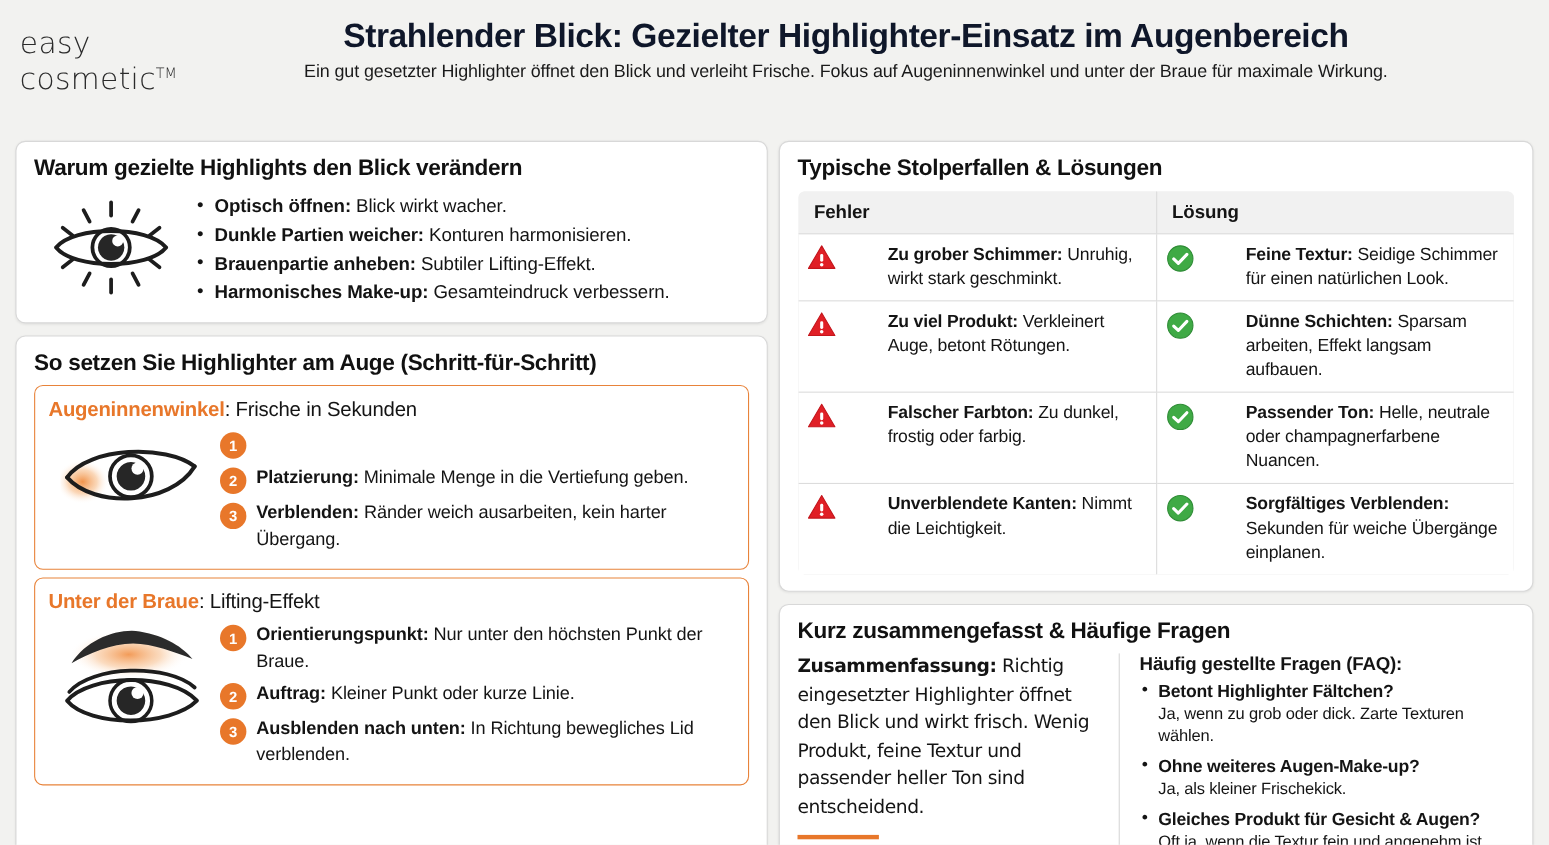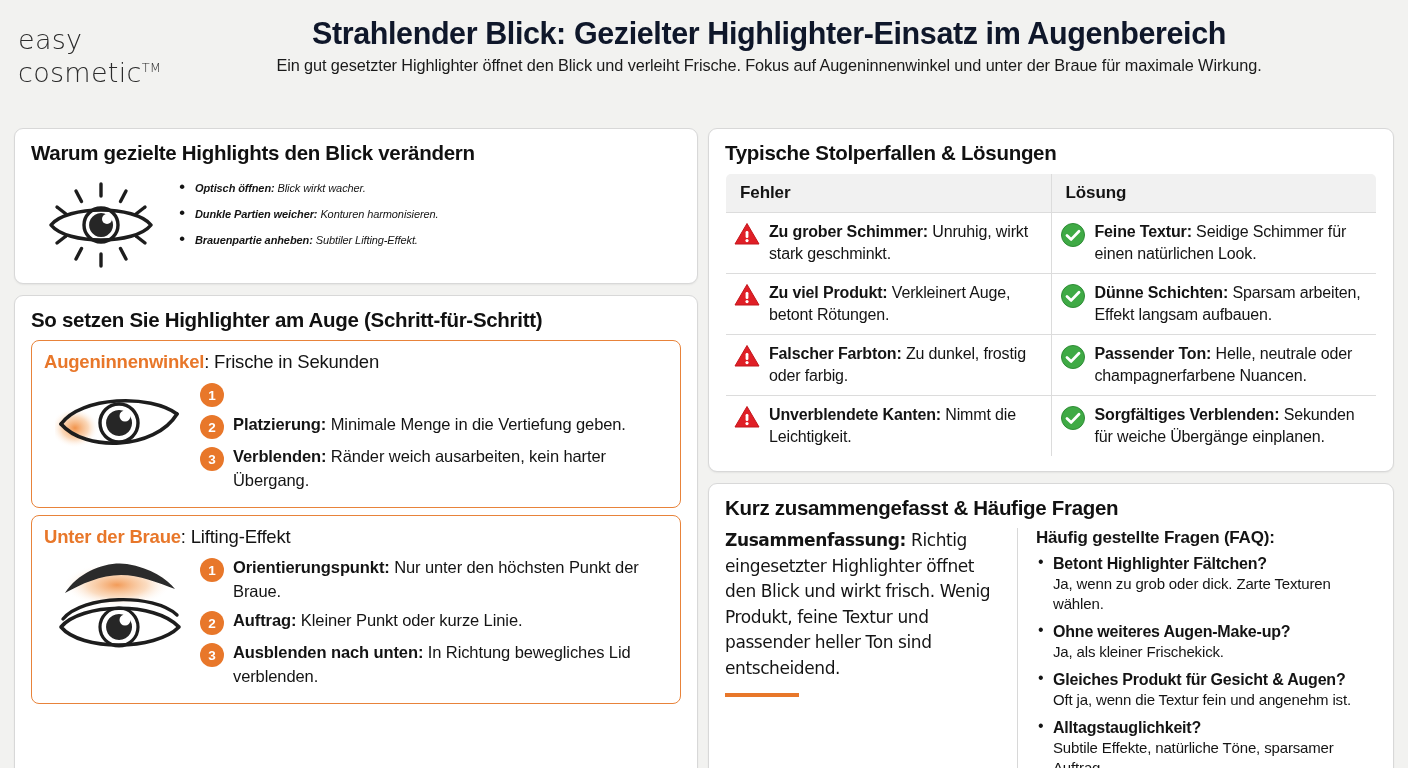--- a/index.html
+++ b/index.html
@@ -34,21 +34,21 @@
     border-radius: 9px;
     box-shadow: 0 1px 2px rgba(0,0,0,0.06);
     padding: 12px 16px 14px 16px;
   }
   .card-title { font-size: 20.5px; font-weight: bold; letter-spacing: -0.3px; margin-bottom: 8px; color: #111; }
 
   
   .why-body { display: flex; align-items: flex-start; gap: 6px; }
   .why-icon { flex: 0 0 140px; display: flex; justify-content: center; padding-top: 8px; }
   .why-list { list-style: none; padding-top: 2px; }
-  .why-list li { position: relative; padding-left: 18px; font-size: 11px; line-height: 26px; letter-spacing: -0.1px; font-style: italic; }
+  .why-list li { position: relative; padding-left: 18px; font-size: 17px; line-height: 26px; letter-spacing: -0.1px; }
   .why-list li::before { content: "\2022"; position: absolute; left: 2px; top: -1px; font-size: 17px; }
   .why-list b { font-weight: bold; }
 
   
   .subcard {
     border: 1.6px solid #e8833a;
     border-radius: 8px;
     padding: 9px 12px 10px 12px;
     margin-top: 7px;
   }
@@ -67,21 +67,21 @@
   .step-text b { font-weight: bold; }
 
   
   .tbl { width: 100%; border-collapse: collapse; border: 1px solid #dcdcdc; border-radius: 6px; overflow: hidden; }
   .tbl th {
     background: #f1f1f1; text-align: left; font-size: 17px; font-weight: bold;
     padding: 9px 14px; border: 1px solid #dcdcdc; letter-spacing: -0.1px;
   }
   .tbl td { border: 1px solid #dcdcdc; padding: 8px 10px 8px 8px; vertical-align: top; width: 50%; }
   .cell { display: flex; align-items: flex-start; gap: 9px; }
-  .cell-txt { font-size: 16px; line-height: 22px; letter-spacing: -0.15px; }
+  .cell-txt { font-size: 16px; line-height: 22px; letter-spacing: -0.15px; margin-left: 38px; }
   .cell-txt b { font-weight: bold; }
   .ico { flex: 0 0 26px; margin-top: 1px; }
 
   
   .sum-wrap { display: flex; gap: 0; }
   .sum-left { flex: 0 0 292px; padding-right: 16px; }
   .sum-text { font-family: "DejaVu Sans", sans-serif; font-size: 17px; line-height: 25.5px; letter-spacing: -0.4px; }
   .sum-text b { font-weight: bold; }
   .rule { width: 74px; height: 4px; background: #e8772a; margin-top: 12px; }
   .sum-right { flex: 1; padding-left: 18px; border-left: 1px solid #d8d8d8; }
@@ -132,20 +132,21 @@
               <path d="M8 44 C 24 24, 92 24, 108 44 C 92 64, 24 64, 8 44 Z" fill="none" stroke="#1d1d1d" stroke-width="3.6" stroke-linejoin="round"></path>
               <circle cx="58" cy="44" r="17" fill="none" stroke="#1d1d1d" stroke-width="3.4"></circle>
               <path d="M58 32 a12 12 0 1 0 0.1 0 Z" fill="#262626"></path>
               <circle cx="64" cy="38" r="5" fill="#ffffff"></circle>
             </svg>
           </div>
           <ul class="why-list">
             <li><b>Optisch öffnen:</b><span> Blick wirkt wacher.</span></li>
             <li><b>Dunkle Partien weicher:</b><span> Konturen harmonisieren.</span></li>
             <li><b>Brauenpartie anheben:</b><span> Subtiler Lifting-Effekt.</span></li>
+            <li><b>Harmonisches Make-up:</b><span> Gesamteindruck verbessern.</span></li>
           </ul>
         </div>
       </div>
 
       <div class="card" style="flex:1;">
         <div class="card-title">So setzen Sie Highlighter am Auge (Schritt-für-Schritt)</div>
 
         <div class="subcard">
           <div class="subcard-head">
             <span class="accent">Augeninnenwinkel</span><span>: Frische in Sekunden</span>

